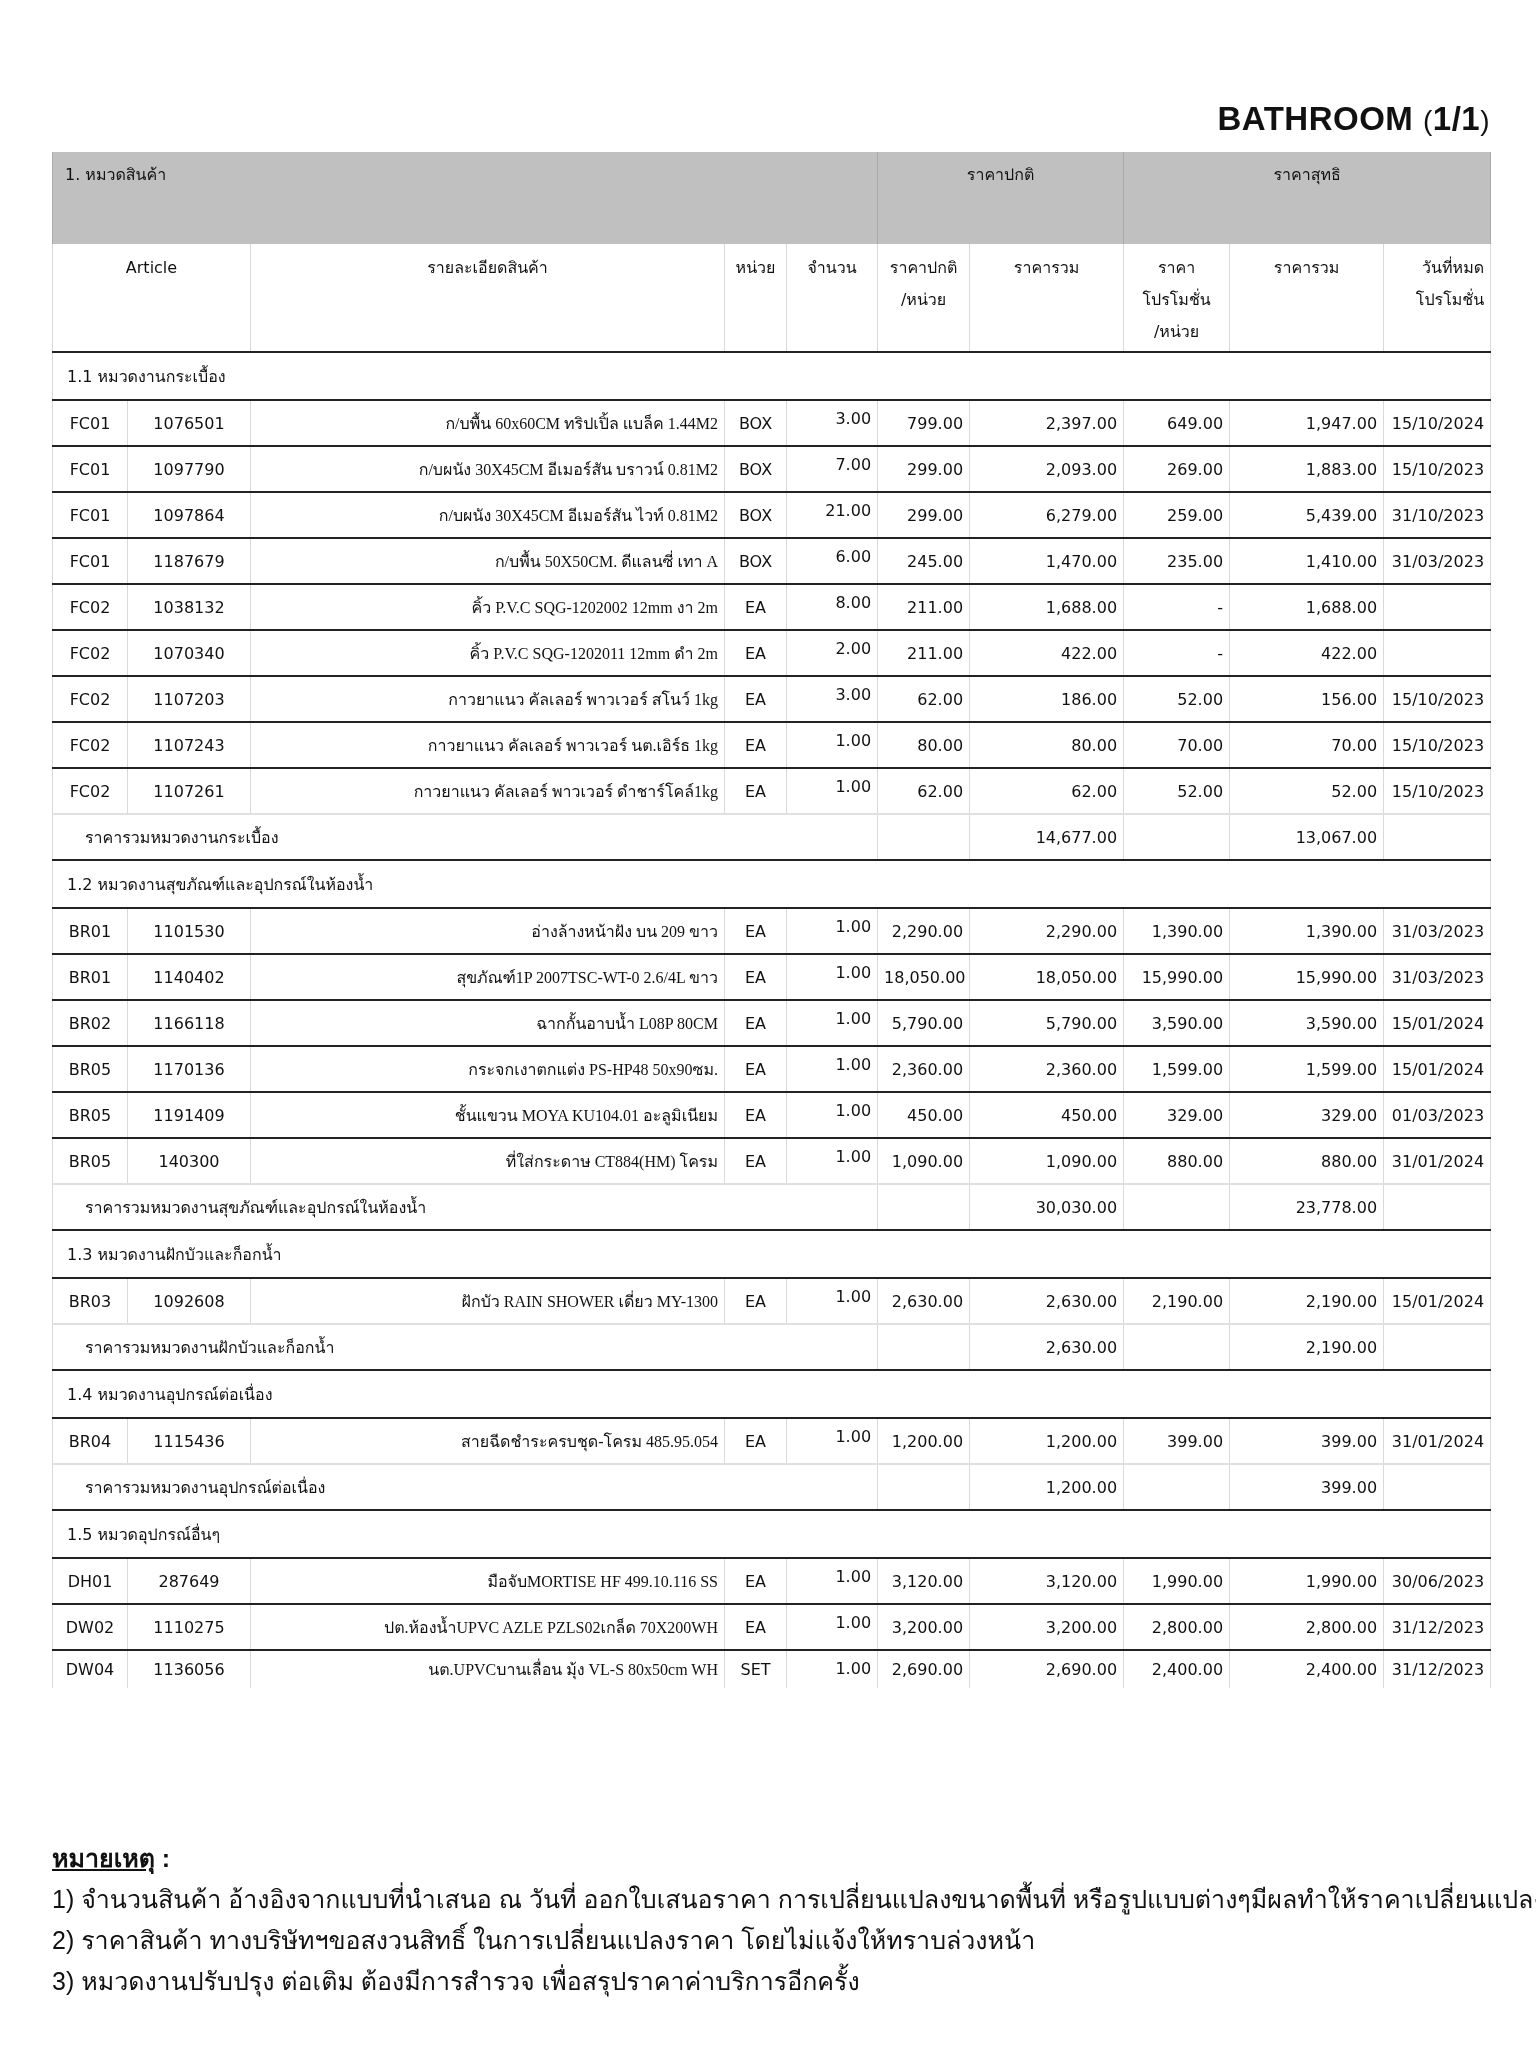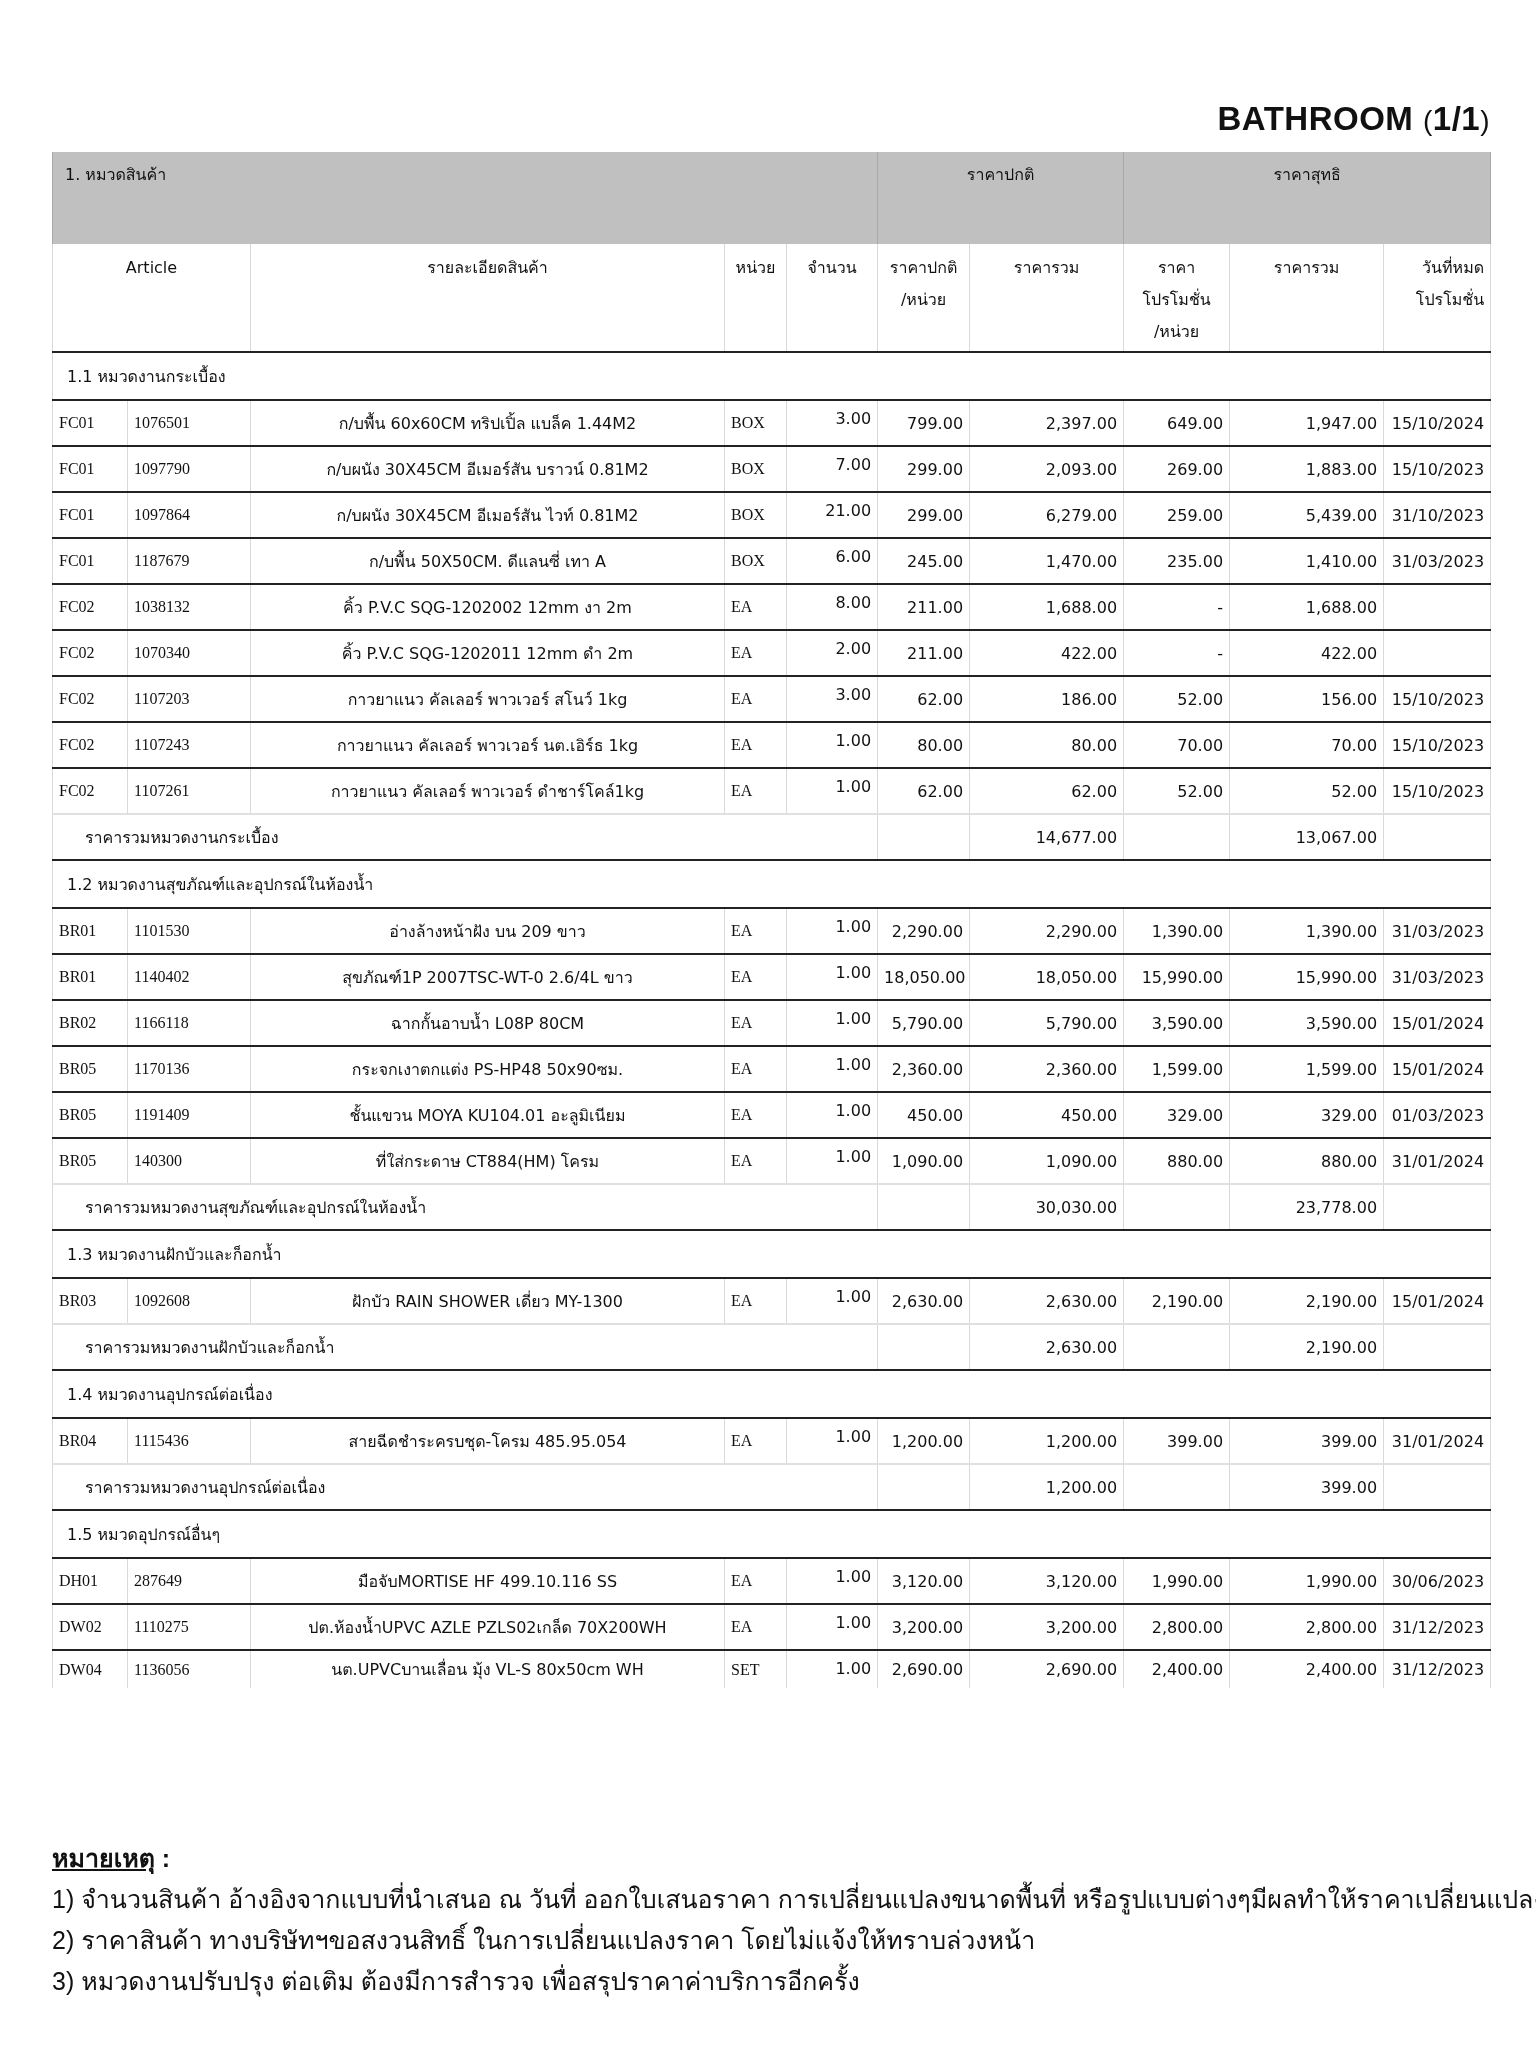--- a/index.html
+++ b/index.html
@@ -34,23 +34,23 @@
   tr.col-head th.date-h { text-align: right; }
   tr.section td {
     height: 48px; text-align: left; padding-left: 14px; vertical-align: middle;
     border-bottom: 2px solid #222;
   }
   tr.item td { height: 46px; border-bottom: 2px solid #222; vertical-align: middle; }
   tr.item.last-in-group td { border-bottom: 2px solid #e0e0e0; }
   tr.item.cut td { height: 38px; border-bottom: none; }
   tr.subtotal td { height: 46px; border-bottom: 2px solid #222; vertical-align: middle; }
   tr.subtotal td.label { text-align: left; padding-left: 32px; }
-  .c { text-align: left; font-family: Liberation Serif, serif; }
+  .c { text-align: center; }
   .r { text-align: right; }
-  .l { text-align: center; }
+  .l { text-align: right; font-family: Liberation Serif, serif; }
   .qty { vertical-align: top !important; padding-top: 8px !important; }
 
   .notes { position: absolute; left: 52px; top: 1838px; font-family: "Liberation Sans", sans-serif; font-size: 25px; color: #111; }
   .notes .notes-title { text-decoration: underline; margin-bottom: 8px; display: inline-block; font-weight: bold; }
   .notes .colon { font-weight: bold; text-decoration: none; }
   .notes .line { height: 41px; line-height: 41px; white-space: nowrap; }
 </style>
 </head>
 <body>
 

